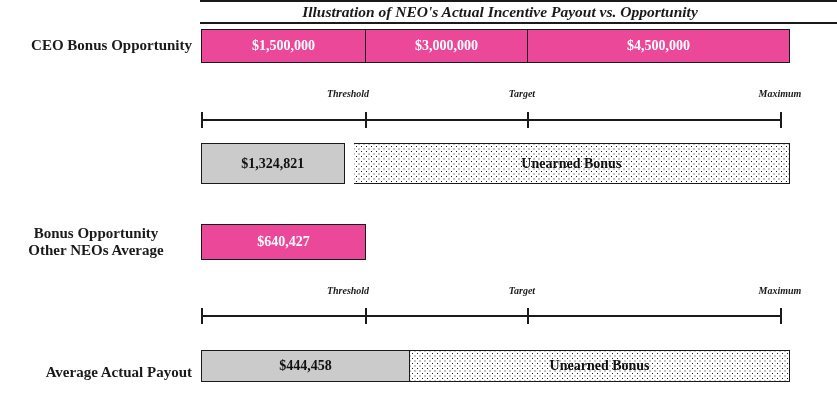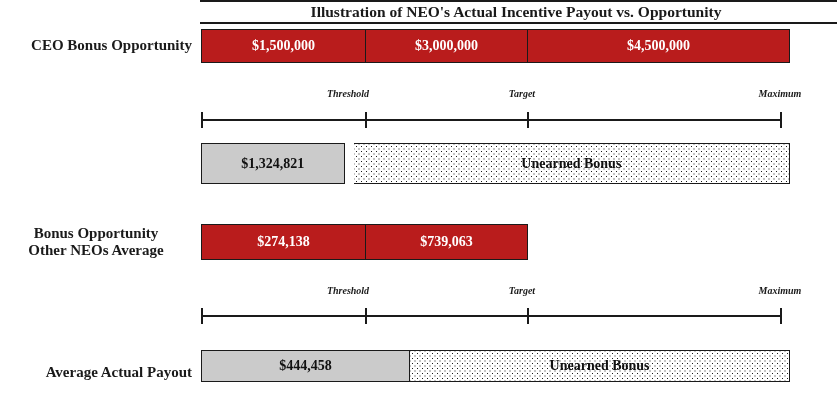--- a/index.html
+++ b/index.html
@@ -14,27 +14,28 @@
   }
   .rule {
     position: absolute;
     left: 200px;
     width: 637px;
     height: 2px;
     background: #1a1a1a;
   }
   .title {
     position: absolute;
-    left: 216px;
+    left: 200px;
     width: 600px;
     top: 3px;
     text-align: center;
     font-weight: bold;
     font-size: 15.5px;
     white-space: nowrap;
+    font-style: italic;
   }
   .row-label {
     position: absolute;
     left: 0;
     width: 192px;
     display: flex;
     align-items: center;
     justify-content: flex-end;
     font-weight: bold;
     font-size: 15px;
@@ -48,21 +49,21 @@
   }
   .bar {
     position: absolute;
     left: 201px;
     width: 589px;
     display: flex;
   }
   .seg {
     box-sizing: border-box;
     border: 1.5px solid #1a1a1a;
-    background: #b91c1c;
+    background: #ec4899;
     color: #ffffff;
     font-weight: bold;
     font-size: 14px;
     display: flex;
     align-items: center;
     justify-content: center;
     white-space: nowrap;
     overflow: hidden;
   }
   .seg + .seg { border-left: none; }
@@ -173,22 +174,21 @@
     <div class="unearned">
       <span>Unearned Bonus</span>
     </div>
   </div>
 
   <div class="row-label center" style="top:222px;height:40px;">
     <span>Bonus Opportunity</span>
     <span>Other NEOs Average</span>
   </div>
   <div class="bar" style="top:224px;height:36px;">
-    <div class="seg" style="width:28.0%;">$274,138</div>
-    <div class="seg" style="width:27.5%;">$739,063</div>
+    <div class="seg" style="width:28.0%;">$640,427</div>
   </div>
 
   <div class="axis-labels" style="top:285px;">
     <span class="axis-label" style="left:348px;">Threshold</span>
     <span class="axis-label" style="left:522px;">Target</span>
     <span class="axis-label" style="left:780px;">Maximum</span>
   </div>
   <div class="axis" style="top:308px;">
     <div class="line"></div>
     <div class="tick" style="left:1px;"></div>

